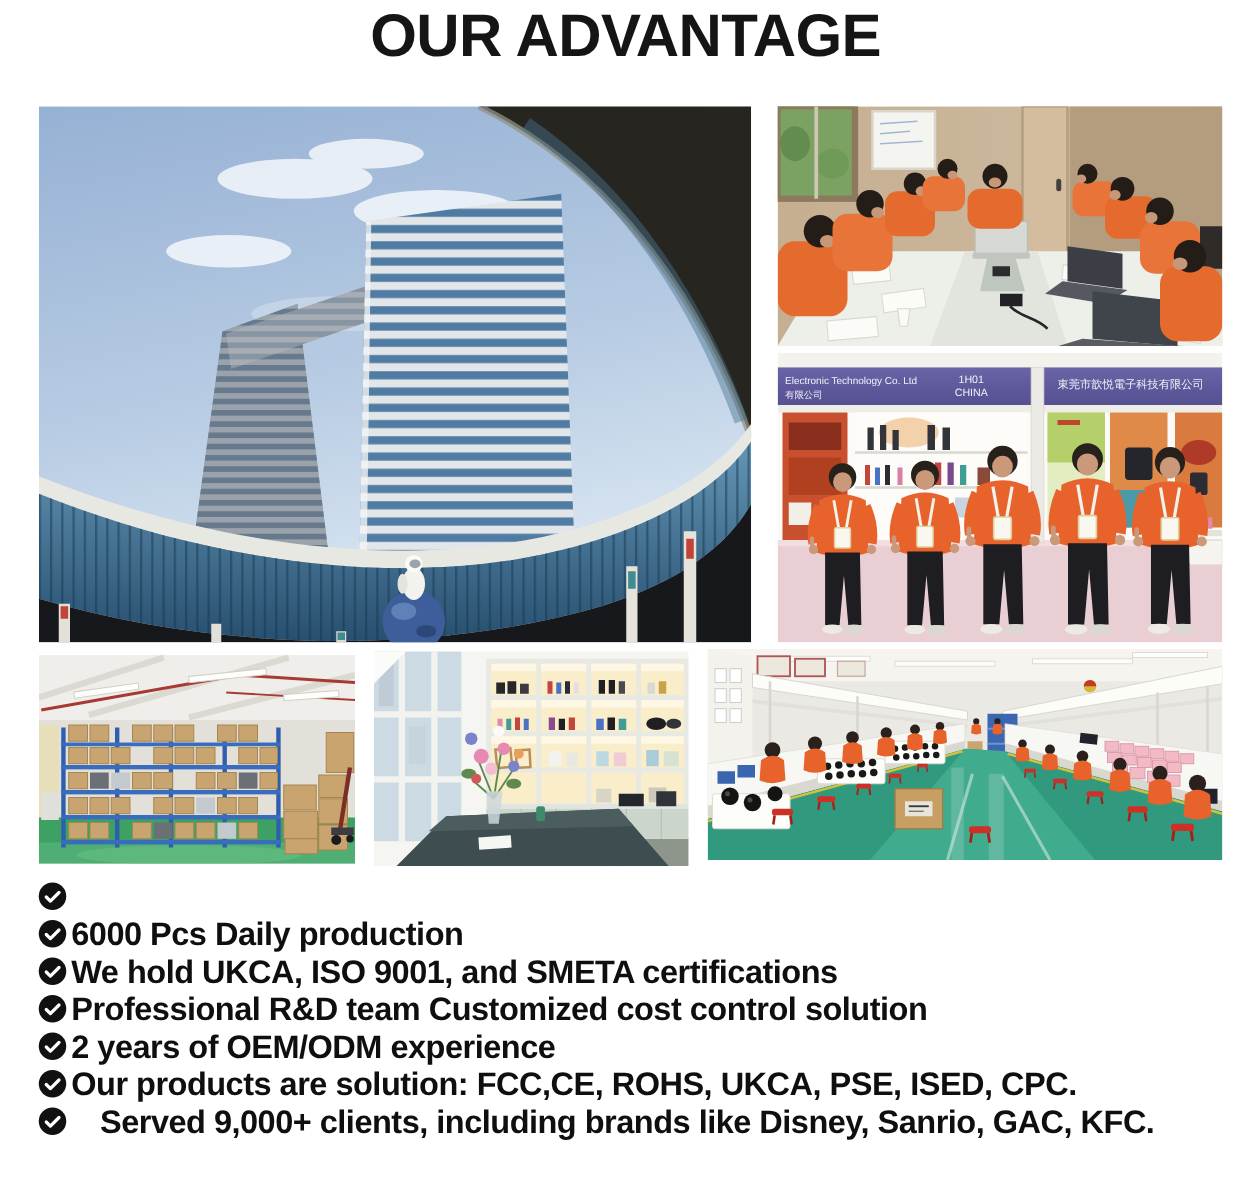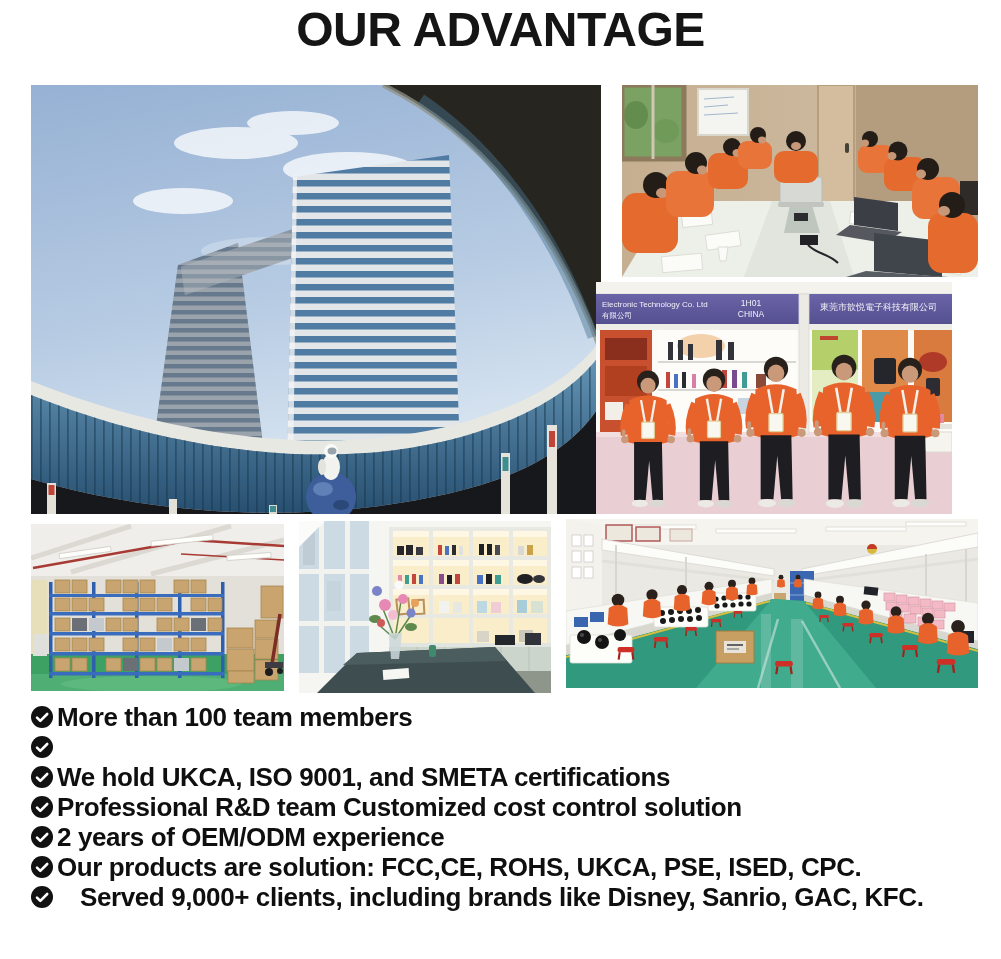--- a/index.html
+++ b/index.html
@@ -4,21 +4,21 @@
 <style>
   html,body { margin:0; padding:0; background:#fff; }
   .canvas { position:relative; width:1001px; height:959px; background:#ffffff; overflow:hidden;
             font-family:"Liberation Sans", sans-serif; }
   .title { position:absolute; left:0; top:2px; width:100%; text-align:center; margin:0;
            font-size:48px; font-weight:700; letter-spacing:-0.5px; color:#151515; }
   .photo { position:absolute; overflow:hidden; }
   .photo svg { display:block; width:100%; height:100%; }
   .ph-building   { left:31px;  top:85px;  width:570px; height:429px; }
   .ph-meeting    { left:622px; top:85px;  width:356px; height:192px; }
-  .ph-trade      { left:596px; top:282px; width:356px; height:232px; }
+  .ph-trade      { left:622px; top:282px; width:356px; height:232px; }
   .ph-warehouse  { left:31px;  top:524px; width:253px; height:167px; }
   .ph-showroom   { left:299px; top:521px; width:252px; height:172px; }
   .ph-production { left:566px; top:519px; width:412px; height:169px; }
   .advantages { position:absolute; left:30px; top:702px; margin:0; padding:0; list-style:none; }
   .advantages li { display:flex; align-items:center; height:30px; font-size:26px; font-weight:700;
                    color:#0f0f0f; letter-spacing:-0.4px; white-space:nowrap; }
   .check { width:24px; height:24px; margin-right:3px; flex:0 0 auto; }
   .check svg { display:block; width:100%; height:100%; }
   .advantages li.gap .txt { margin-left:23px; }
   .banner-text { fill:#f1f0f8; }
@@ -696,29 +696,29 @@
   </div>
 
   <ul class="advantages">
     <li>
       <span class="check">
           <svg viewBox="0 0 24 24">
             <circle cx="12" cy="12" r="11" fill="#111"></circle>
             <path d="M7 12.6l3.3 3.3L17.2 9" stroke="#fff" stroke-width="2.6" fill="none" stroke-linecap="round" stroke-linejoin="round"></path>
           </svg>
         </span>
-      <span class="txt">More than 100 team members</span>
     </li>
     <li>
       <span class="check">
           <svg viewBox="0 0 24 24">
             <circle cx="12" cy="12" r="11" fill="#111"></circle>
             <path d="M7 12.6l3.3 3.3L17.2 9" stroke="#fff" stroke-width="2.6" fill="none" stroke-linecap="round" stroke-linejoin="round"></path>
           </svg>
         </span>
+      <span class="txt">6000 Pcs Daily production</span>
     </li>
     <li>
       <span class="check">
           <svg viewBox="0 0 24 24">
             <circle cx="12" cy="12" r="11" fill="#111"></circle>
             <path d="M7 12.6l3.3 3.3L17.2 9" stroke="#fff" stroke-width="2.6" fill="none" stroke-linecap="round" stroke-linejoin="round"></path>
           </svg>
         </span>
       <span class="txt">We hold UKCA, ISO 9001, and SMETA certifications</span>
     </li>

